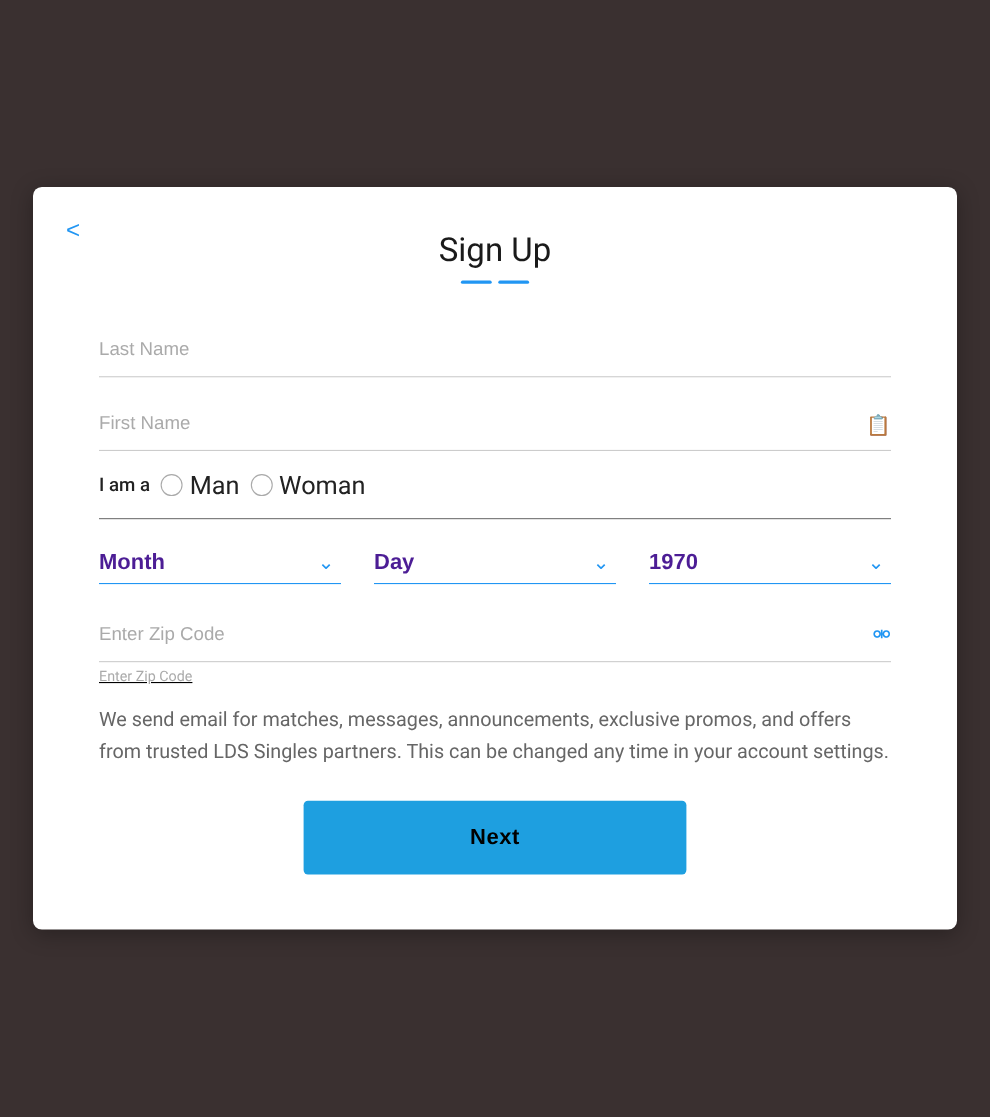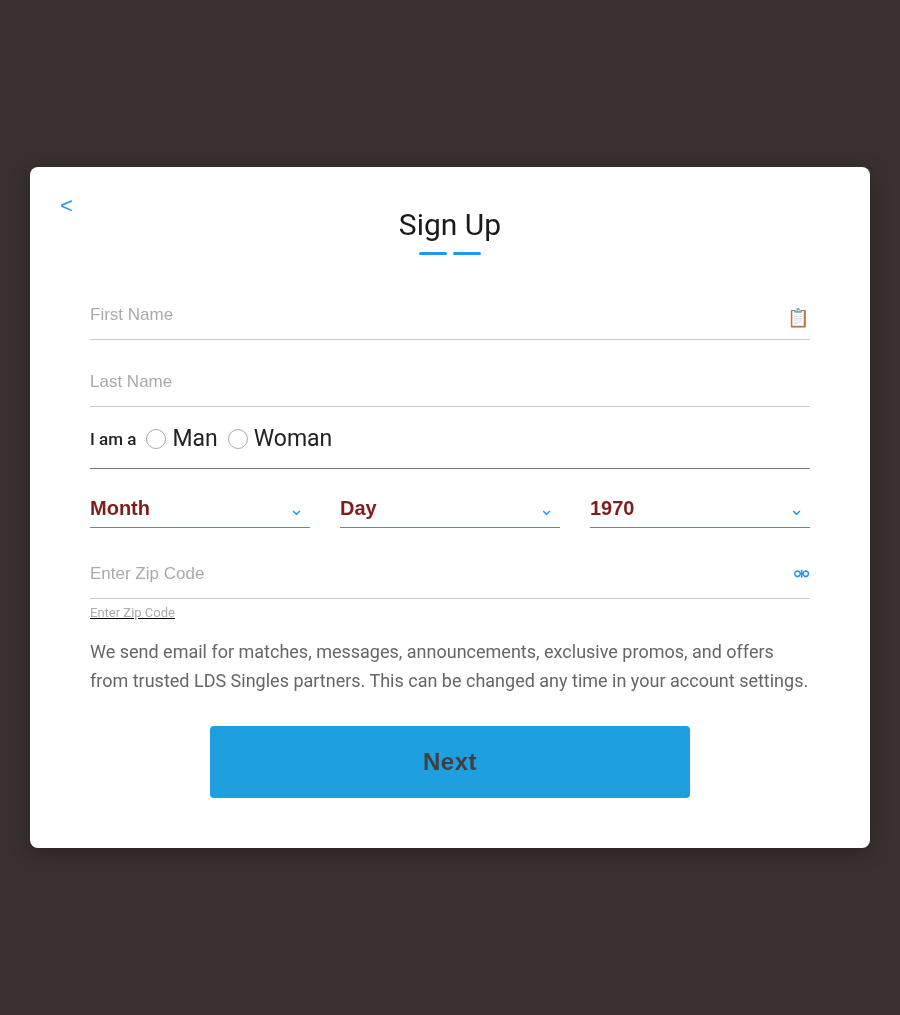--- a/index.html
+++ b/index.html
@@ -167,21 +167,21 @@
     .dropdown-wrapper:last-child {
       margin-right: 0;
     }
 
     .dropdown-select {
       width: 100%;
       border: none;
       background: transparent;
       font-size: 20px;
       font-weight: 600;
-      color: #7f1d1d;
+      color: #4c1d95;
       padding: 8px 30px 8px 0;
       appearance: none;
       -webkit-appearance: none;
       cursor: pointer;
       outline: none;
     }
 
     .dropdown-chevron {
       position: absolute;
       right: 6px;
@@ -271,26 +271,26 @@
 
     .disclaimer {
       font-size: 18px;
       color: #666;
       line-height: 1.6;
       margin-bottom: 30px;
     }
 
     .next-btn {
       display: block;
-      width: 480px;
+      width: 348px;
       margin: 0 auto;
       padding: 22px 0;
       background: #1e9fe0;
-      color: #404040;
-      font-size: 24px;
+      color: #000000;
+      font-size: 20px;
       font-weight: 600;
       border: none;
       border-radius: 4px;
       cursor: pointer;
       text-align: center;
       letter-spacing: 0.5px;
     }
   </style>
 </head>
 <body>
@@ -301,26 +301,26 @@
 
   <div class="title-section">
     <h1 class="title">Sign Up</h1>
     <div class="title-underline">
       <span></span>
       <span></span>
     </div>
   </div>
 
   <div class="input-wrapper">
+    <input class="input-field" type="text" placeholder="Last Name" style="">
+  </div>
+
+  <div class="input-wrapper">
     <input class="input-field" type="text" placeholder="First Name" style="">
     <span class="input-icon">📋</span>
-  </div>
-
-  <div class="input-wrapper">
-    <input class="input-field" type="text" placeholder="Last Name" style="">
   </div>
 
   <div class="gender-section">
     <label class="gender-label">
       <span class="label-text">I am a</span>
       <span class="radio-group">
         <input class="radio-input" type="radio" name="gender" value="man" style="">
         <span class="radio-text">Man</span>
       </span>
       <span class="radio-group">

